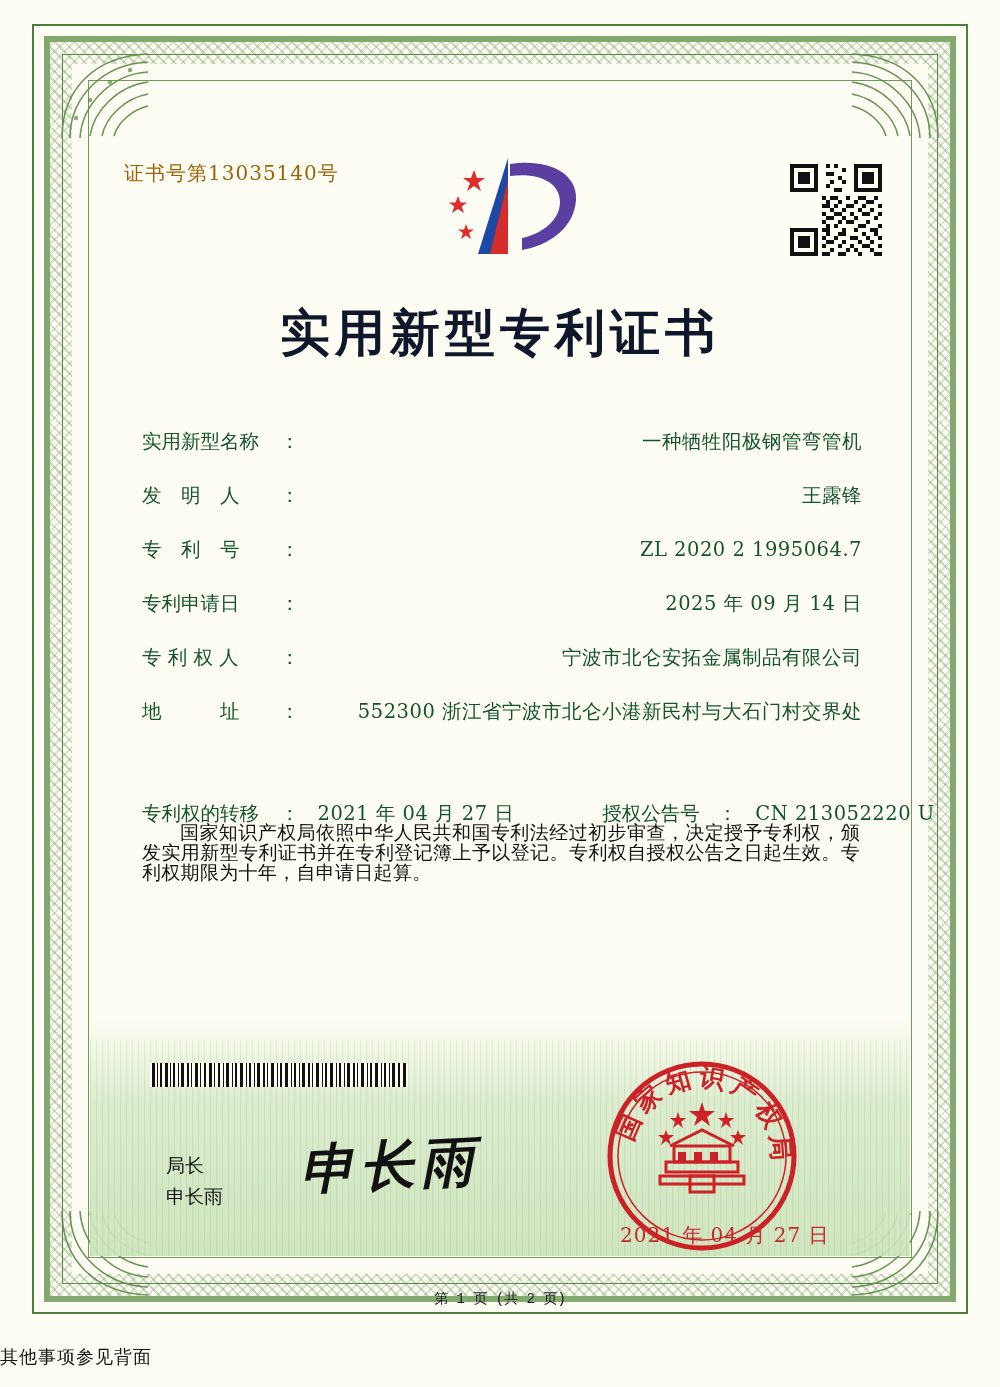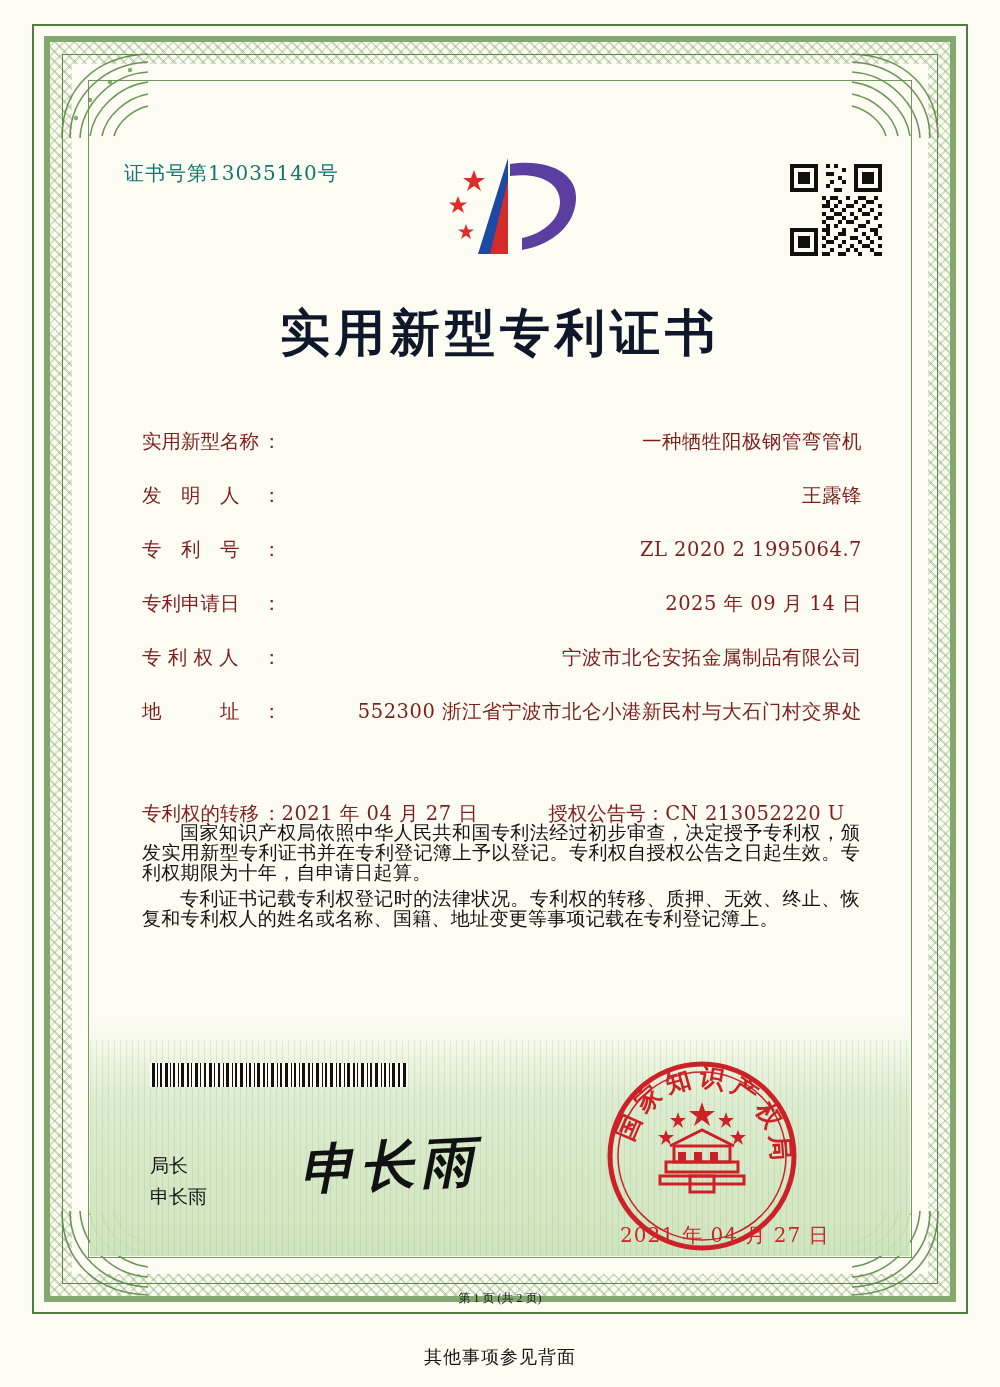--- a/index.html
+++ b/index.html
@@ -109,21 +109,21 @@
     pointer-events: none;
   }
 
   
   .cert-no {
     position: absolute;
     left: 124px;
     top: 160px;
     font-family: "DejaVu Serif", "Liberation Serif", serif;
     font-size: 20px;
-    color: #0f766e;
+    color: #a16207;
     letter-spacing: 1px;
   }
   .logo {
     position: absolute;
     left: 438px;
     top: 150px;
     width: 150px;
     height: 130px;
   }
   .qr {
@@ -153,21 +153,22 @@
     left: 142px;
     top: 428px;
     width: 720px;
   }
   .row {
     display: flex;
     align-items: baseline;
     margin-bottom: 27px;
     font-family: "DejaVu Serif", "Liberation Serif", serif;
     font-size: 19.5px;
-    color: #7f1d1d;
+    color: #14532d;
+    gap: 18px;
   }
   .row .label {
     width: 120px;
     flex: 0 0 120px;
     letter-spacing: 0px;
     white-space: pre;
   }
   .row .colon {
     flex: 0 0 14px;
   }
@@ -212,20 +213,21 @@
 
   
   .sig-label {
     position: absolute;
     left: 150px;
     top: 1150px;
     font-family: "DejaVu Serif", "Liberation Serif", serif;
     font-size: 19px;
     line-height: 31px;
     color: #121212;
+    padding-left: 16px;
   }
   .sig-script {
     position: absolute;
     left: 300px;
     top: 1130px;
     font-family: "DejaVu Serif", "Liberation Serif", serif;
     font-size: 54px;
     font-style: italic;
     font-weight: bold;
     color: #111;
@@ -250,29 +252,29 @@
     color: #c8262a;
     letter-spacing: 1px;
   }
 
   
   .page-no {
     position: absolute;
     left: 0; right: 0;
     top: 1290px;
     text-align: center;
-    font-family: Liberation Serif, serif;
-    font-size: 12px;
+    font-family: Liberation Mono, monospace;
+    font-size: 14px;
     color: #151515;
   }
   .footer-note {
     position: absolute;
     left: 0; right: 0;
     top: 1345px;
-    text-align: center;
+    text-align: left;
     font-family: "DejaVu Serif", "Liberation Serif", serif;
     font-size: 18px;
     color: #151515;
     letter-spacing: 1px;
   }
 </style>
 </head>
 <body>
 
 <div class="page">
@@ -503,21 +505,20 @@
       <span class="colon">：</span>
       <span class="value">2021 年 04 月 27 日</span>
       <span class="label2">授权公告号</span>
       <span class="colon">：</span>
       <span class="value">CN 213052220 U</span>
     </div>
   </div>
 
   <div class="paras">
     <p>国家知识产权局依照中华人民共和国专利法经过初步审查，决定授予专利权，颁发实用新型专利证书并在专利登记簿上予以登记。专利权自授权公告之日起生效。专利权期限为十年，自申请日起算。</p>
-    <p>专利证书记载专利权登记时的法律状况。专利权的转移、质押、无效、终止、恢复和专利权人的姓名或名称、国籍、地址变更等事项记载在专利登记簿上。</p>
   </div>
 
   <div class="barcode">
     <svg width="258" height="24" viewBox="0 0 258 24" shape-rendering="crispEdges">
       <rect width="258" height="24" fill="#fdfdf3"></rect>
       <g fill="#111">
         <rect x="2" y="0" width="3" height="24"></rect>
           <rect x="7" y="0" width="1" height="24"></rect>
         <rect x="10" y="0" width="2" height="24"></rect>
           <rect x="15" y="0" width="3" height="24"></rect>

